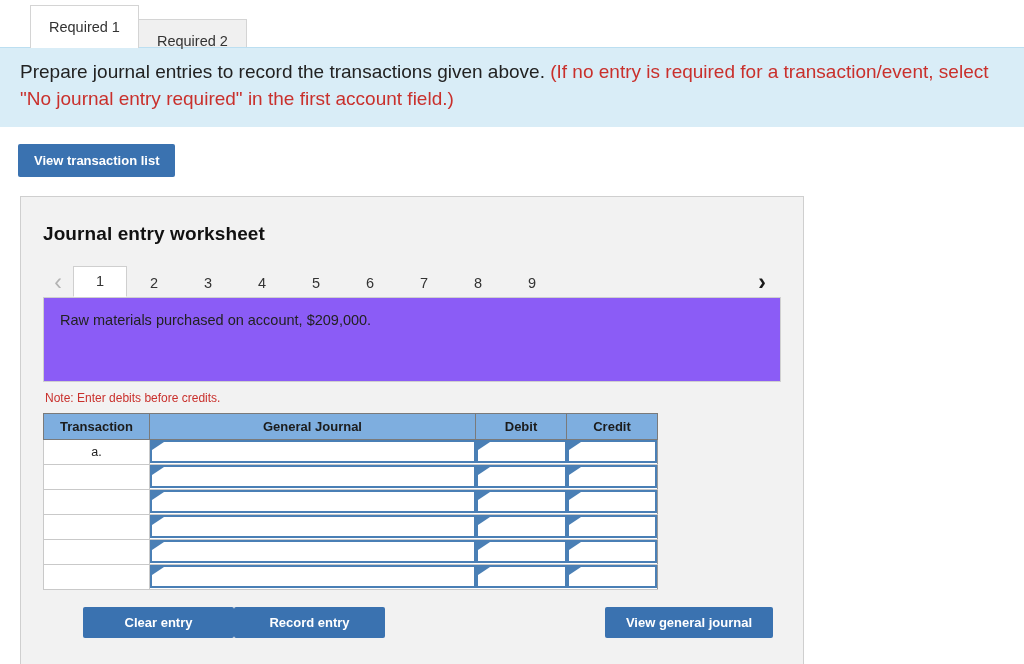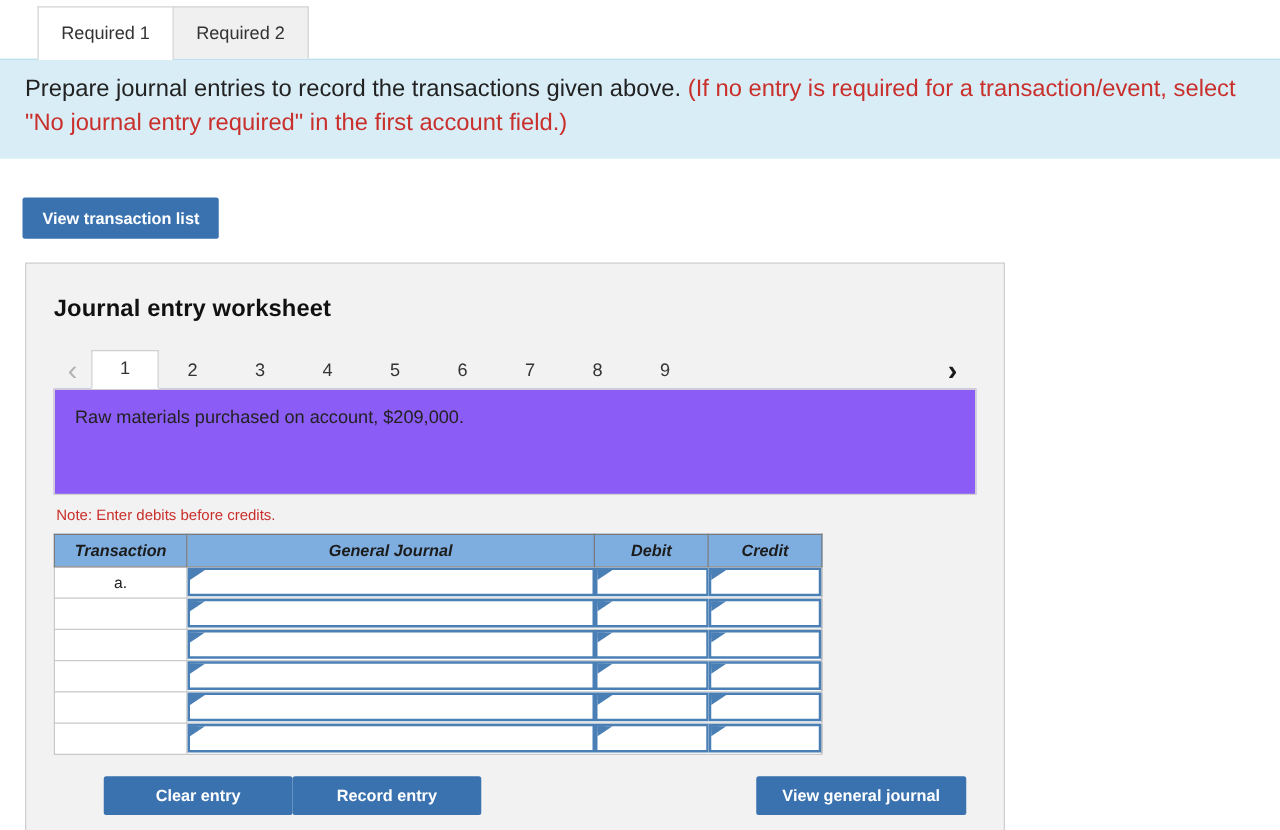--- a/index.html
+++ b/index.html
@@ -18,21 +18,21 @@
   
   .tabstrip {
     position: relative;
     height: 47px;
     padding-left: 30px;
     box-sizing: border-box;
     display: flex;
     align-items: flex-end;
   }
   .tab {
-    height: 42px;
+    height: 28px;
     line-height: 42px;
     padding: 0 18px;
     font-size: 14.5px;
     color: #333333;
     border: 1px solid #d4d4d4;
     border-bottom: none;
     background: #f0f0f0;
     position: relative;
     box-sizing: border-box;
     white-space: nowrap;
@@ -68,21 +68,21 @@
     font-family: "Liberation Sans", sans-serif;
     font-size: 13px;
     font-weight: bold;
     padding: 0 16px;
     height: 31px;
     line-height: 31px;
     text-align: center;
     cursor: pointer;
     white-space: nowrap;
   }
-  .view-tx-wrap { padding: 31px 0 0 18px; }
+  .view-tx-wrap { padding: 17px 0 0 18px; }
   .btn-view-tx { min-width: 150px; height: 33px; line-height: 33px; }
 
   
   .panel {
     margin: 19px 0 0 20px;
     width: 784px;
     height: 478px;
     box-sizing: border-box;
     background: #f2f2f2;
     border: 1px solid #cfcfcf;
@@ -167,21 +167,20 @@
     border: 1px solid #9a9a9a;
   }
   .jtable th {
     background: #7eaedf;
     border: 1px solid #7a7a7a;
     font-size: 13px;
     font-weight: bold;
     color: #1c1c1c;
     height: 25px;
     padding: 0;
-    font-style: italic;
   }
   .jtable td {
     border: 1px solid #c9c9c9;
     border-top: none;
     height: 24px;
     padding: 0;
     background: #ffffff;
     vertical-align: middle;
   }
   .col-tx   { width: 105px; }

